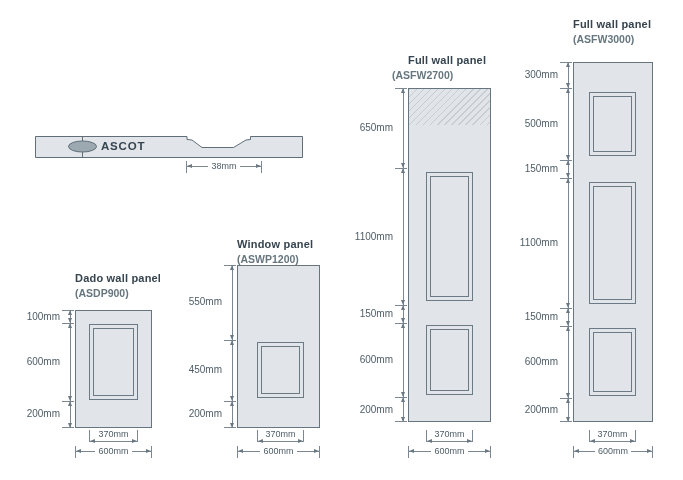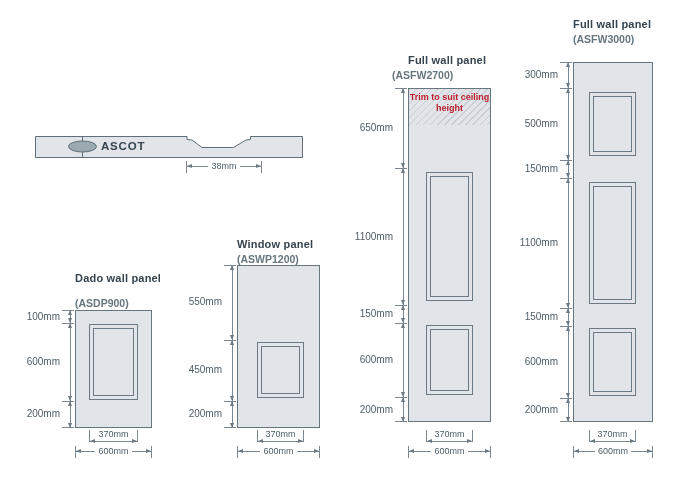--- a/index.html
+++ b/index.html
@@ -44,21 +44,21 @@
     <line x1="82.5" y1="136.5" x2="82.5" y2="157.5" stroke="#5f6e78" stroke-width="1"></line>
     <ellipse cx="82.5" cy="146.5" rx="14" ry="5.5" fill="#9da9b0" stroke="#5f6e78" stroke-width="1"></ellipse>
   </svg>
   <div class="ascot" style="left:101px;top:140px">ASCOT</div>
   <div class="bdim dmid" style="left:186px;top:161px;width:76px">
     <div class="dline"></div>
     <span class="dlabel">38mm</span>
   </div>
 
   <div class="t" style="left:75px;top:272px">Dado wall panel</div>
-  <div class="c" style="left:75px;top:297px">(ASDP900)</div>
+  <div class="c" style="left:75px;top:287px">(ASDP900)</div>
   <div class="panel" style="left:75px;top:310px;width:77px;height:118px"></div>
   <div class="mold" style="left:93px;top:328px;width:41px;height:68px"></div>
   <div class="htick" style="left:62px;top:310px"></div>
   <div class="htick" style="left:62px;top:323px"></div>
   <div class="htick" style="left:62px;top:401px"></div>
   <div class="htick" style="left:62px;top:427px"></div>
   <div class="vseg" style="left:70px;top:310px;height:13px"></div>
   <div class="vseg" style="left:70px;top:323px;height:78px"></div>
   <div class="vseg" style="left:70px;top:401px;height:27px"></div>
   <div class="dlab" style="left:16px;top:312px">100mm</div>
@@ -93,21 +93,20 @@
   </div>
   <div class="bdim dmid" style="left:237px;top:446px;width:83px">
     <div class="dline"></div>
     <span class="dlabel">600mm</span>
   </div>
 
   <div class="t" style="left:408px;top:54px">Full wall panel</div>
   <div class="c" style="left:392px;top:69px">(ASFW2700)</div>
   <div class="panel" style="left:408px;top:88px;width:83px;height:334px"></div>
   <div class="hatch" style="left:409px;top:89px;width:81px;height:36px"></div>
-  <div class="note" style="left:409px;top:92px;width:81px">Trim to suit ceiling height</div>
   <div class="mold" style="left:430px;top:176px;width:39px;height:121px"></div>
   <div class="mold" style="left:430px;top:329px;width:39px;height:62px"></div>
   <div class="htick" style="left:395px;top:88px"></div>
   <div class="htick" style="left:395px;top:168px"></div>
   <div class="htick" style="left:395px;top:305px"></div>
   <div class="htick" style="left:395px;top:323px"></div>
   <div class="htick" style="left:395px;top:397px"></div>
   <div class="htick" style="left:395px;top:421px"></div>
   <div class="vseg" style="left:403px;top:88px;height:80px"></div>
   <div class="vseg" style="left:403px;top:168px;height:137px"></div>

